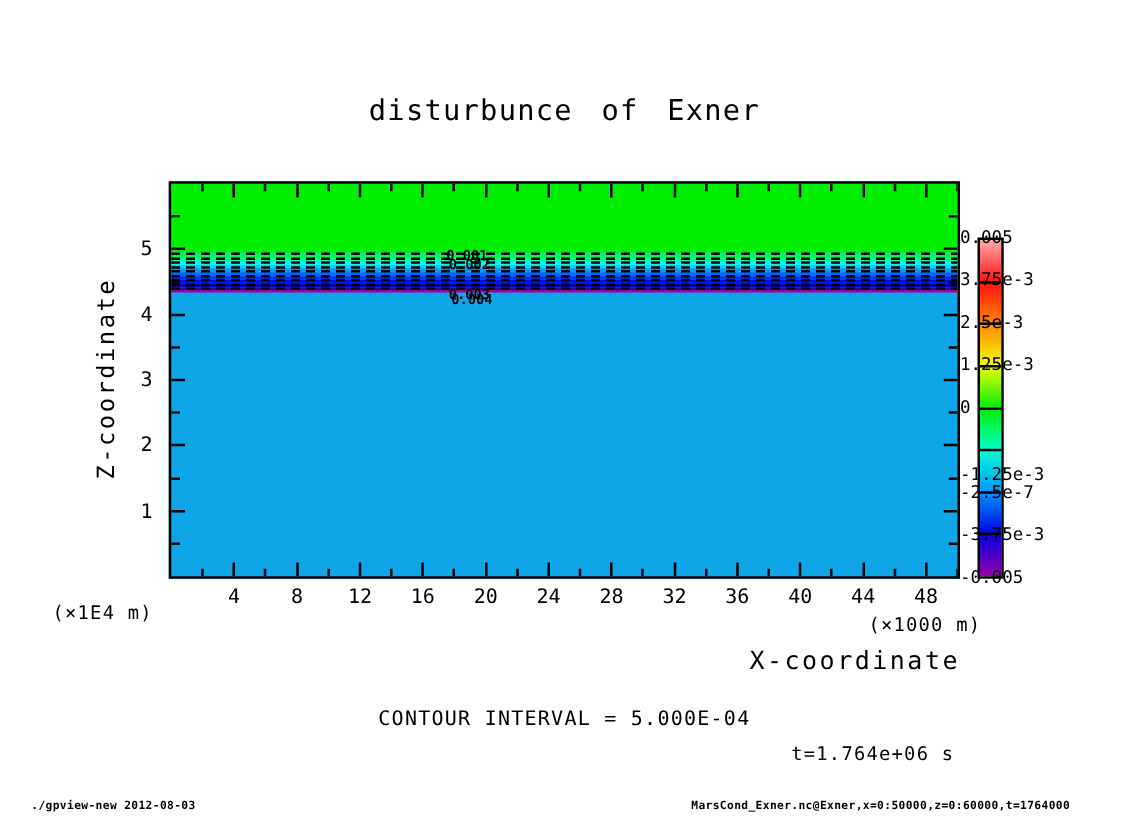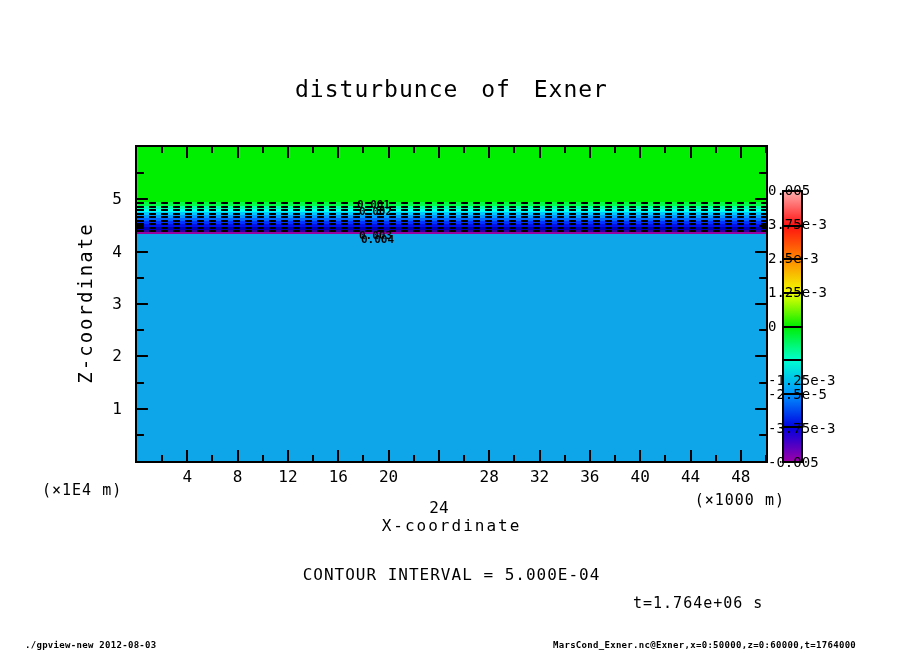--- a/index.html
+++ b/index.html
@@ -33,22 +33,22 @@
   }
   .ztick-label{
     position:absolute;width:32px;text-align:right;left:90px;
     font-size:16px;line-height:18px;
   }
   #ylabel{
     left:85px;top:303px;transform:translate(-50%,-50%) rotate(-90deg);
     font-size:19px;letter-spacing:2px;white-space:nowrap;
   }
   #xlabel{
-    left:135px;top:516px;width:633px;text-align:center;
-    font-size:16px;letter-spacing:2px;
+    left:135px;top:516px;width:633px;text-align:right;
+    font-size:20px;letter-spacing:2px;
   }
   #yunit{left:42px;top:481px;font-size:15px;letter-spacing:1px;white-space:nowrap;}
   #xunit{left:650px;top:491px;width:135px;text-align:right;font-size:15px;letter-spacing:1px;white-space:nowrap;}
   #contour-interval{
     left:135px;top:565px;width:633px;text-align:center;
     font-size:16px;letter-spacing:1px;white-space:nowrap;
   }
   #time-label{left:633px;top:594px;font-size:15px;letter-spacing:1px;white-space:nowrap;}
   #colorbar{
     left:782px;top:190px;width:21px;height:273px;
@@ -190,34 +190,34 @@
   <div class="abs" id="time-label">t=1.764e+06 s</div>
 
   <div class="abs footer-text" id="footer-left">./gpview-new  2012-08-03</div>
   <div class="abs footer-text" id="footer-right">MarsCond_Exner.nc@Exner,x=0:50000,z=0:60000,t=1764000</div>
 
 <div class="abs xtick-label" style="left: 165.32px;">4</div>
     <div class="abs xtick-label" style="left: 215.64px;">8</div>
     <div class="abs xtick-label" style="left: 265.96px;">12</div>
     <div class="abs xtick-label" style="left: 316.28px;">16</div>
     <div class="abs xtick-label" style="left: 366.6px;">20</div>
-    <div class="abs xtick-label" style="left: 416.92px; margin-top: 31px;">24</div>
+    <div class="abs xtick-label" style="left: 416.92px;">24</div>
     <div class="abs xtick-label" style="left: 467.24px;">28</div>
     <div class="abs xtick-label" style="left: 517.56px;">32</div>
     <div class="abs xtick-label" style="left: 567.88px;">36</div>
     <div class="abs xtick-label" style="left: 618.2px;">40</div>
     <div class="abs xtick-label" style="left: 668.52px;">44</div>
     <div class="abs xtick-label" style="left: 718.84px;">48</div>
     <div class="abs ztick-label" style="top: 399.667px;">1</div>
     <div class="abs ztick-label" style="top: 347.333px;">2</div>
     <div class="abs ztick-label" style="top: 295px;">3</div>
     <div class="abs ztick-label" style="top: 242.667px;">4</div>
     <div class="abs ztick-label" style="top: 190.333px;">5</div>
     <div class="abs cbar-label" style="top: 181px;">0.005</div>
     <div class="abs cbar-label" style="top: 215px;">3.75e-3</div>
     <div class="abs cbar-label" style="top: 249px;">2.5e-3</div>
     <div class="abs cbar-label" style="top: 283px;">1.25e-3</div>
     <div class="abs cbar-label" style="top: 317px;">0</div>
     <div class="abs cbar-label" style="top: 351px; margin-top: 20px;">-1.25e-3</div>
-    <div class="abs cbar-label" style="top: 385px;">-2.5e-5</div>
+    <div class="abs cbar-label" style="top: 385px;">-2.5e-7</div>
     <div class="abs cbar-label" style="top: 419px;">-3.75e-3</div>
     <div class="abs cbar-label" style="top: 453px;">-0.005</div>
   </div>
 
 </body></html>

